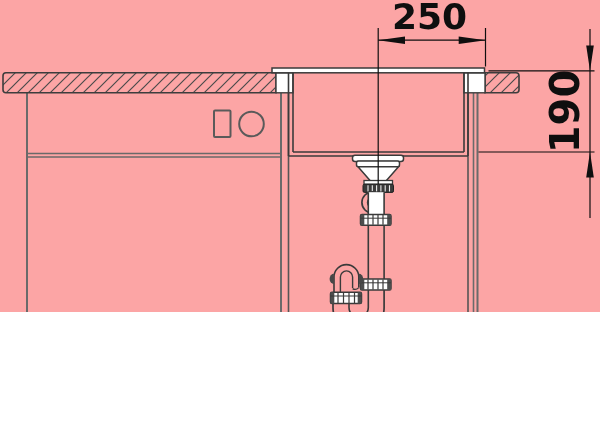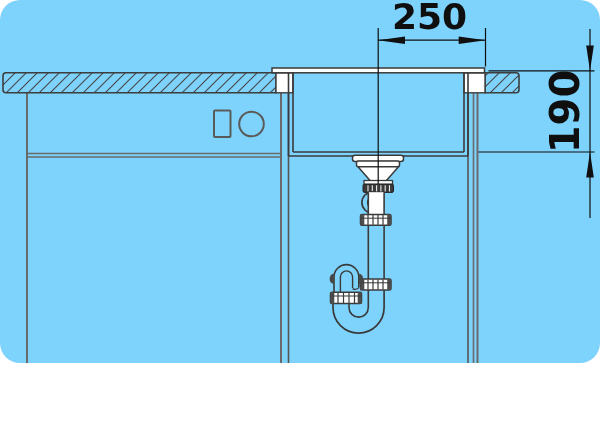--- a/index.html
+++ b/index.html
@@ -1,18 +1,18 @@
 <!DOCTYPE html>
 <html><head>
 <meta charset="utf-8">
 <style>
   html,body { margin:0; padding:0; background:#ffffff; }
   .stage {
-    position:relative; width:600px; height:363px; background:#7dd3fc;
-    overflow:hidden; font-family:"DejaVu Sans","Liberation Sans",sans-serif;border-radius:20px;
+    position:relative; width:600px; height:312px; background:#fca5a5;
+    overflow:hidden; font-family:"DejaVu Sans","Liberation Sans",sans-serif;
   }
   svg { display:block; }
   .dim-label {
     font-family:"DejaVu Sans","Liberation Sans",sans-serif;
     font-weight:bold;
   }
 </style>
 </head>
 <body>
 

